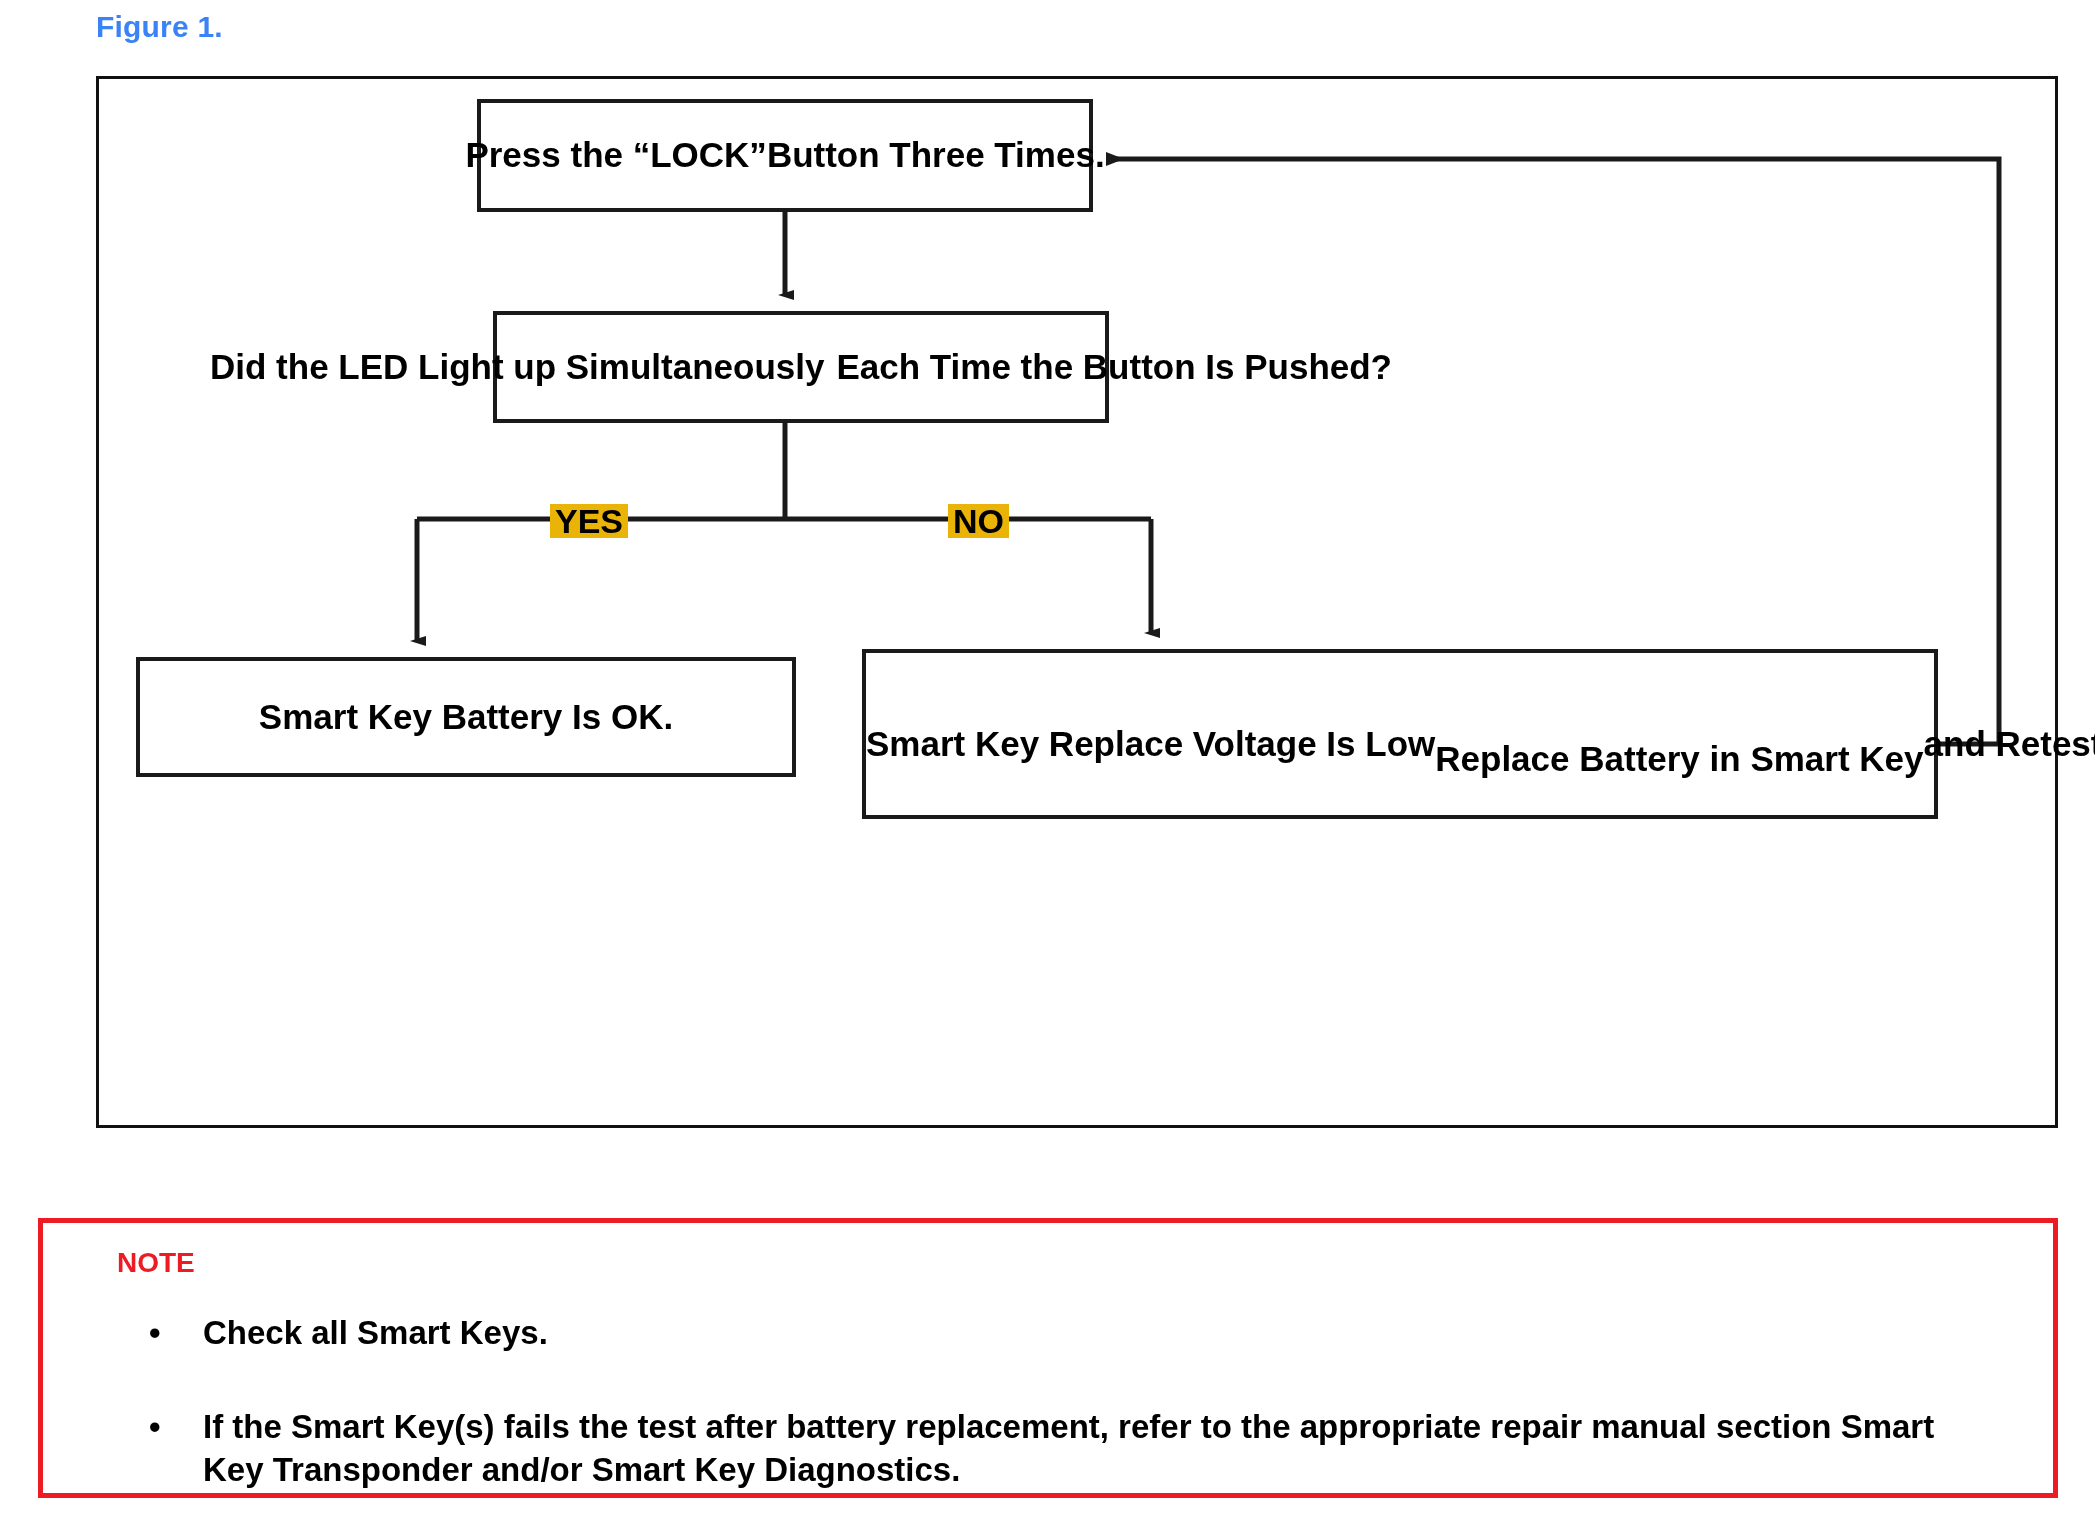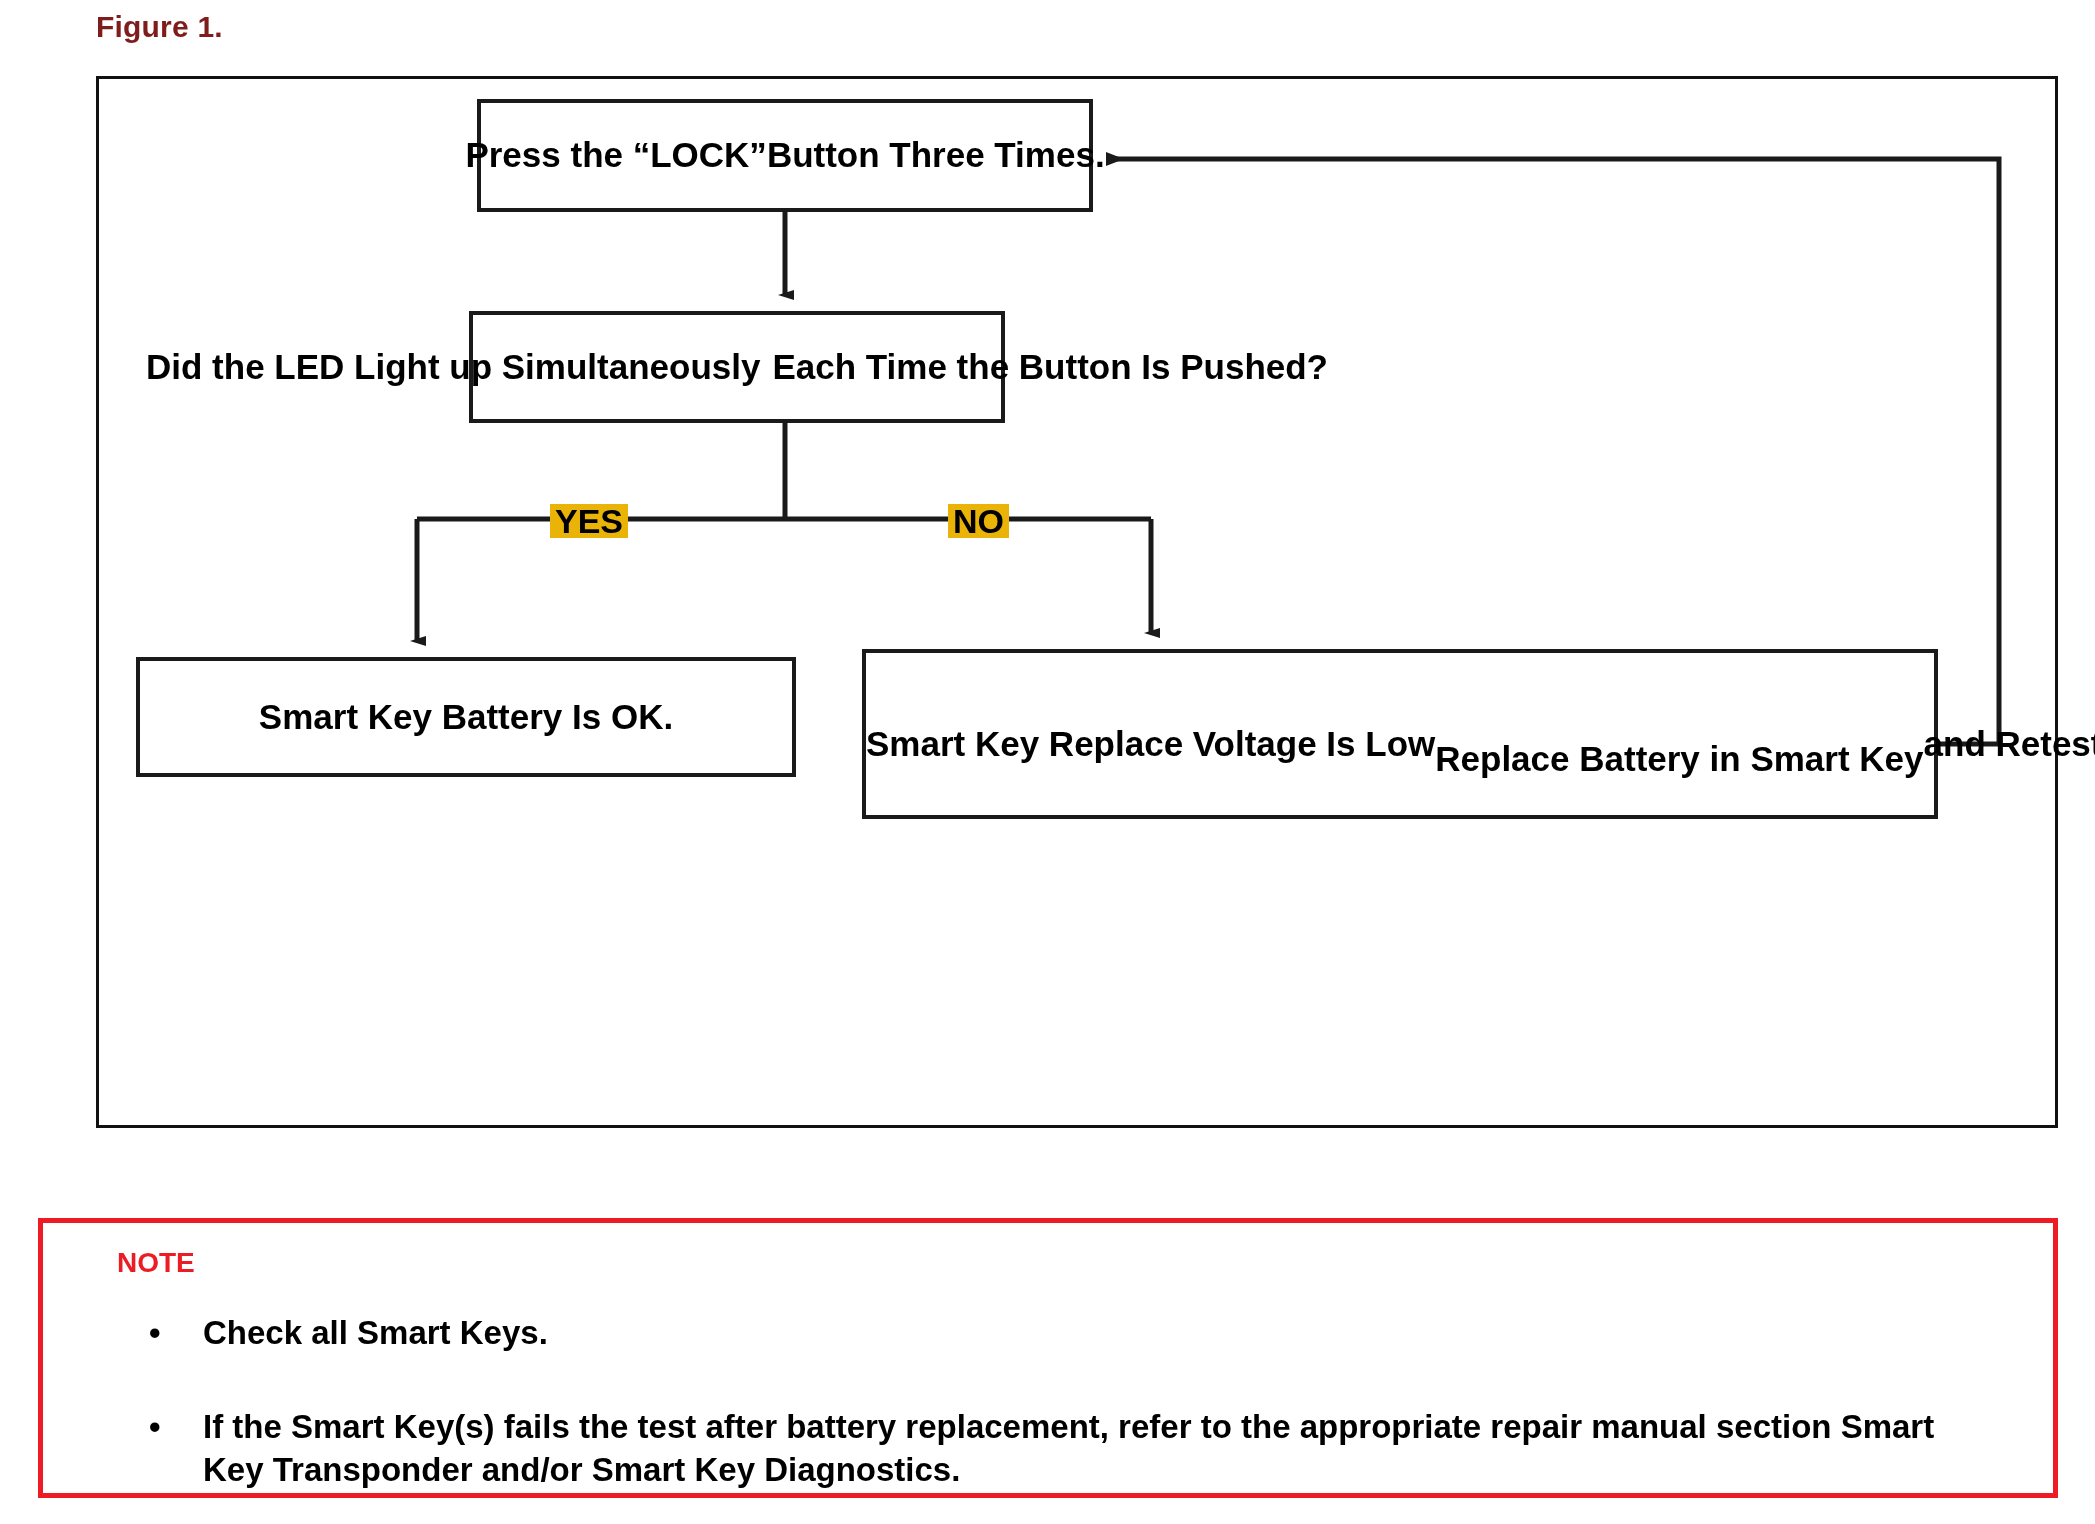--- a/index.html
+++ b/index.html
@@ -17,21 +17,21 @@
     overflow: hidden;
   }
 
   
   #figure-caption {
     position: absolute;
     left: 96px;
     top: 10px;
     font-size: 30px;
     font-weight: bold;
-    color: #7f1d1d;
+    color: #3b82f6;
     letter-spacing: 0.2px;
     white-space: nowrap;
   }
 
   
   #flowchart-frame {
     position: absolute;
     left: 96px;
     top: 76px;
     width: 1962px;
@@ -70,23 +70,23 @@
 
   #node-press-lock {
     left: 378px;
     top: 20px;
     width: 616px;
     height: 113px;
     font-size: 35px;
   }
 
   #node-led-question {
-    left: 370px;
+    left: 394px;
     top: 232px;
-    width: 536px;
+    width: 616px;
     height: 112px;
     font-size: 35px;
     gap: 12px;
   }
 
   #node-battery-ok {
     left: 37px;
     top: 578px;
     width: 660px;
     height: 120px;

